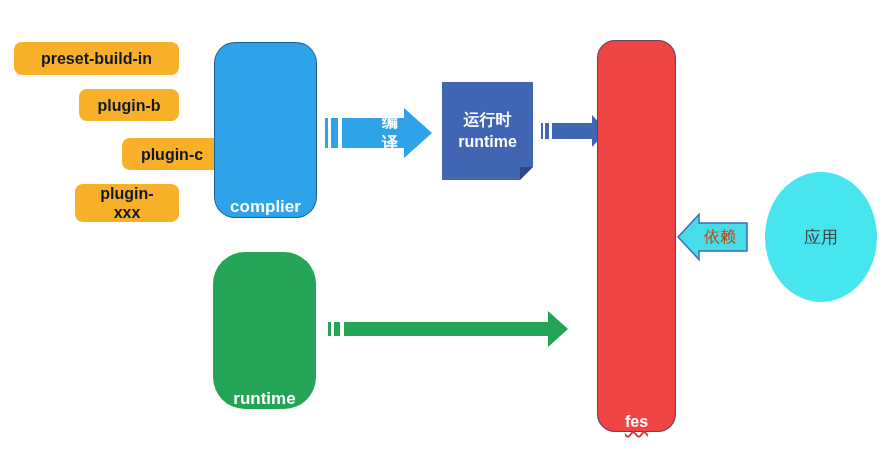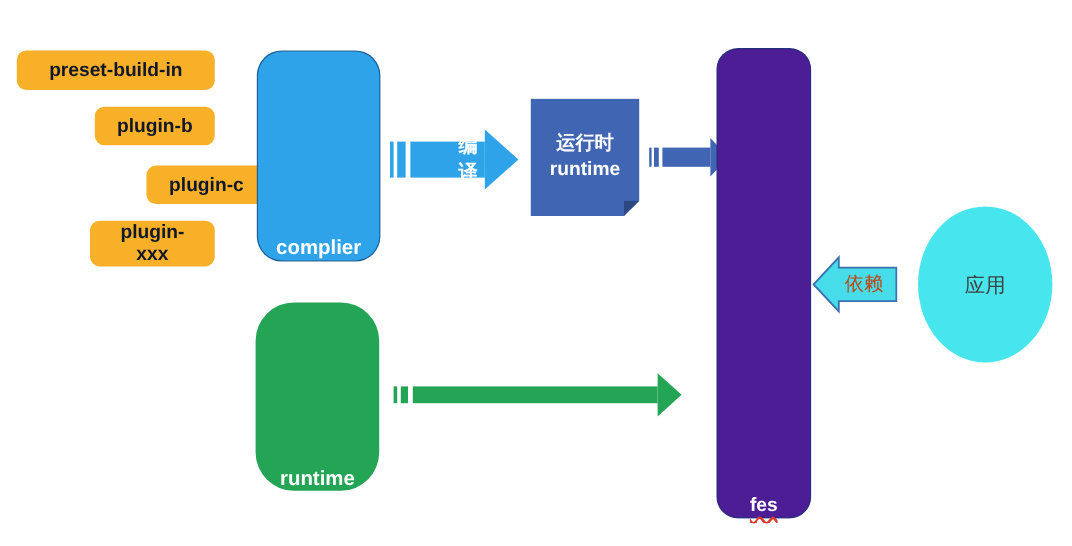--- a/index.html
+++ b/index.html
@@ -49,21 +49,21 @@
     border: 1px solid rgba(21, 72, 122, 0.75);
     border-radius: 21px;
   }
   .runtime {
     left: 213px; top: 252px; width: 103px; height: 157px;
     background: #24A455;
     border-radius: 32px;
   }
   .fes {
     left: 597px; top: 40px; width: 79px; height: 392px;
-    background: #4c1d95;
+    background: #ef4444;
     border: 1px solid rgba(16, 59, 108, 0.6);
     border-radius: 18px;
     font-size: 16px;
   }
   .fes .fes-label {
     text-decoration: underline wavy #D83A2E 1.5px;
     text-underline-offset: 4px;
   }
 
   

